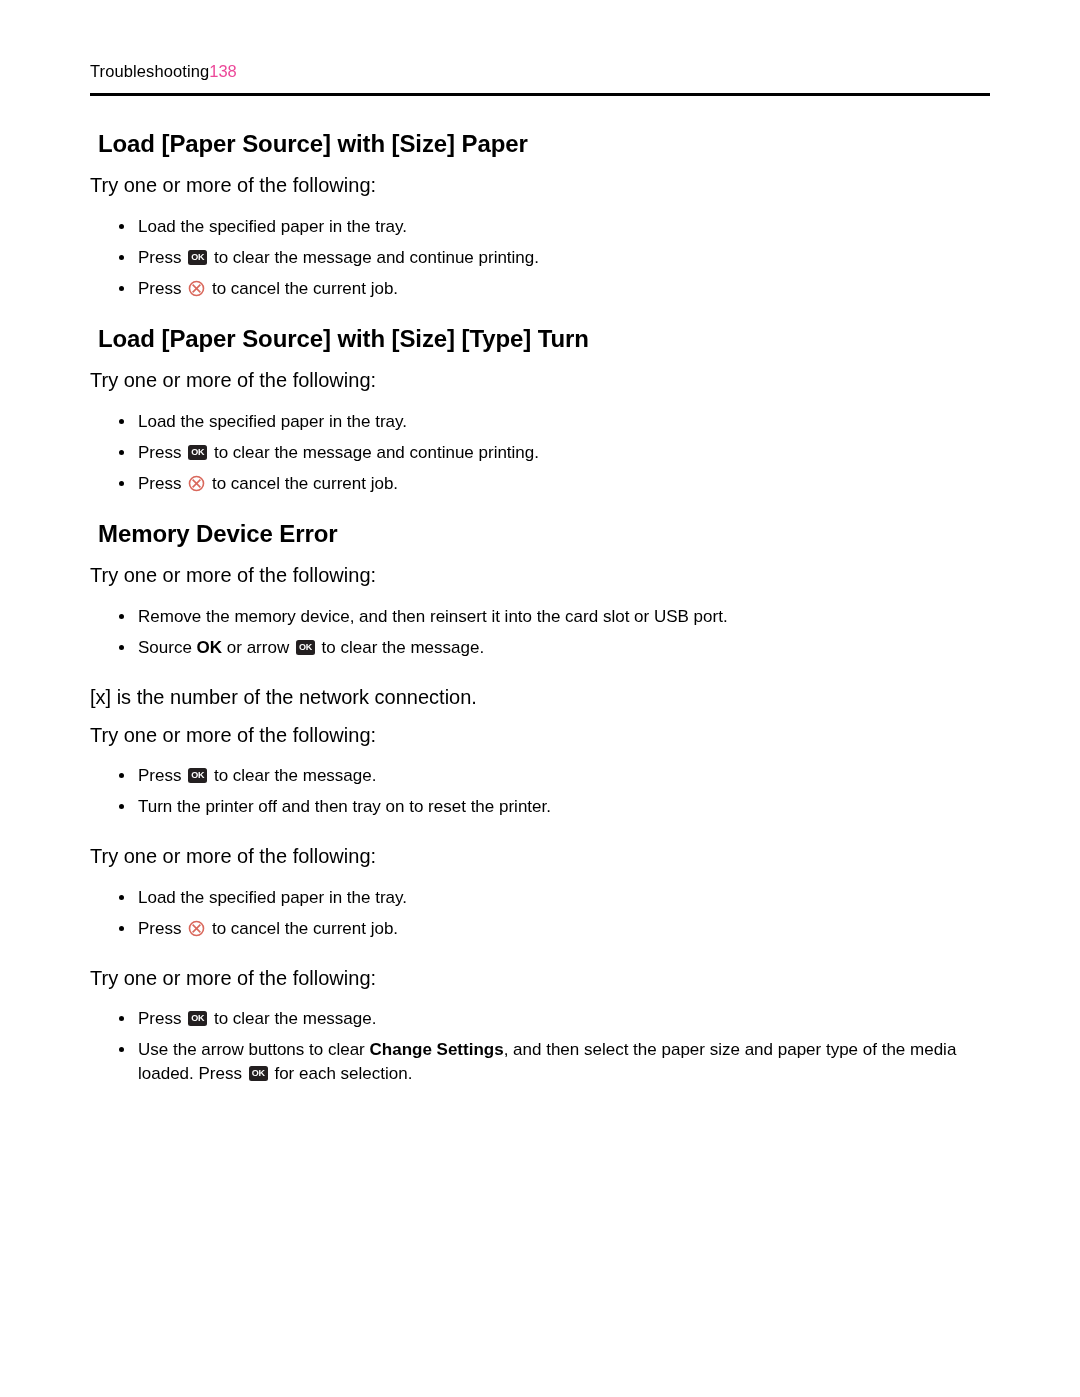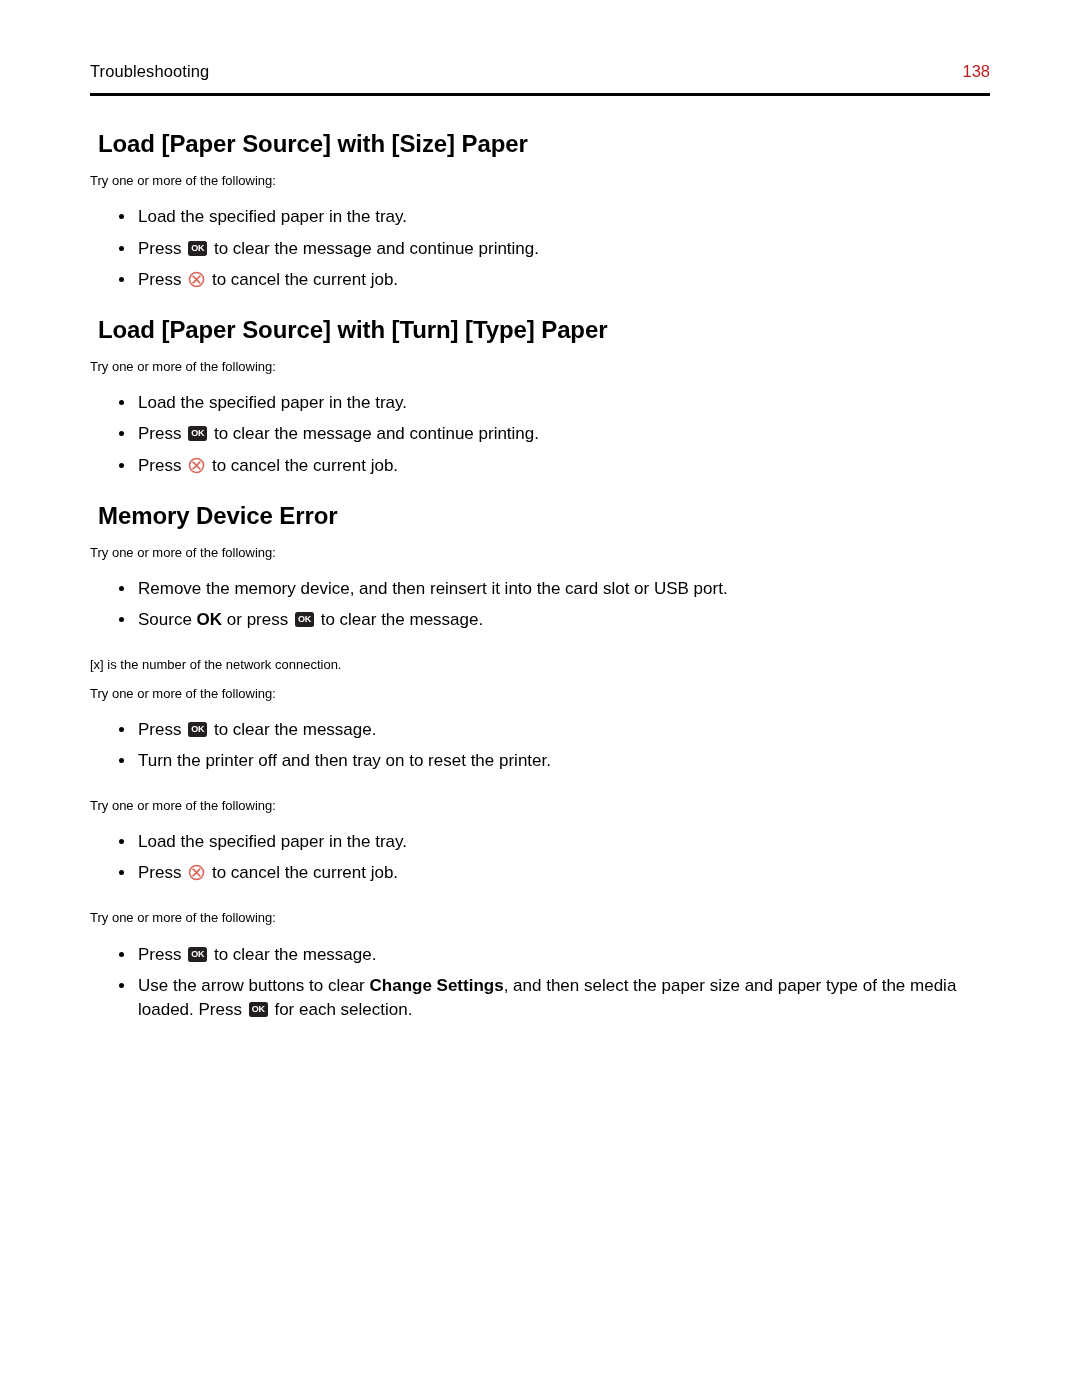--- a/index.html
+++ b/index.html
@@ -25,32 +25,31 @@
   }
 
   
   .page-header {
     position: absolute;
     left: 90px;
     top: 62px;
     width: 900px;
     display: flex;
     align-items: baseline;
-    justify-content: space-between;
   }
   .header-title {
     font-size: 16.5px;
     line-height: 1.1;
     letter-spacing: 0.1px;
     color: #000;
   }
   .header-page-number {
     font-size: 16.5px;
     line-height: 1.1;
-    color: #b91c1c;
+    color: #ec4899;
   }
   .header-rule {
     position: absolute;
     left: 90px;
     top: 93px;
     width: 900px;
     height: 3px;
     background: #000000;
   }
 
@@ -71,21 +70,21 @@
     font-size: 24px;
     font-weight: bold;
     line-height: 1.18;
     margin: 0 0 14px 8px;
     letter-spacing: -0.1px;
     color: #000;
   }
   .section + .section h2.section-heading { margin-top: 0; }
 
   p.intro {
-    font-size: 13px;
+    font-size: 20px;
     line-height: 1.32;
     margin: 0 0 11px 0;
     color: #000;
   }
 
   ul.bullets {
     list-style: none;
     margin: 16px;
     padding: 0;
   }
@@ -164,38 +163,38 @@
           <li><span class="bullet-dot"></span><span class="frag">Load the specified paper in the tray.</span></li>
           <li><span class="bullet-dot"></span><span class="frag">Press </span><span class="icon-ok"><span class="ok-text">OK</span></span><span class="frag"> to clear the message and continue printing.</span></li>
           <li><span class="bullet-dot"></span><span class="frag">Press </span><span class="icon-cancel"><svg width="17" height="17" viewBox="0 0 17 17" xmlns="http://www.w3.org/2000/svg">
                 <circle cx="8.5" cy="8.5" r="7" fill="none" stroke="#d9685c" stroke-width="1.6"></circle>
                 <line x1="4.6" y1="4.6" x2="12.4" y2="12.4" stroke="#d9685c" stroke-width="1.6"></line>
                 <line x1="12.4" y1="4.6" x2="4.6" y2="12.4" stroke="#d9685c" stroke-width="1.6"></line>
               </svg></span><span class="frag"> to cancel the current job.</span></li>
         </ul>
       </section>
       <section class="section">
-        <h2 class="section-heading">Load [Paper Source] with [Turn] [Type] Paper</h2>
+        <h2 class="section-heading">Load [Paper Source] with [Size] [Type] Turn</h2>
         <p class="intro">Try one or more of the following:</p>
         <ul class="bullets">
           <li><span class="bullet-dot"></span><span class="frag">Load the specified paper in the tray.</span></li>
           <li><span class="bullet-dot"></span><span class="frag">Press </span><span class="icon-ok"><span class="ok-text">OK</span></span><span class="frag"> to clear the message and continue printing.</span></li>
           <li><span class="bullet-dot"></span><span class="frag">Press </span><span class="icon-cancel"><svg width="17" height="17" viewBox="0 0 17 17" xmlns="http://www.w3.org/2000/svg">
                 <circle cx="8.5" cy="8.5" r="7" fill="none" stroke="#d9685c" stroke-width="1.6"></circle>
                 <line x1="4.6" y1="4.6" x2="12.4" y2="12.4" stroke="#d9685c" stroke-width="1.6"></line>
                 <line x1="12.4" y1="4.6" x2="4.6" y2="12.4" stroke="#d9685c" stroke-width="1.6"></line>
               </svg></span><span class="frag"> to cancel the current job.</span></li>
         </ul>
       </section>
       <section class="section">
         <h2 class="section-heading">Memory Device Error</h2>
         <p class="intro">Try one or more of the following:</p>
         <ul class="bullets">
           <li><span class="bullet-dot"></span><span class="frag">Remove the memory device, and then reinsert it into the card slot or USB port.</span></li>
-          <li><span class="bullet-dot"></span><span class="frag">Source </span><span class="frag bold">OK</span><span class="frag"> or press </span><span class="icon-ok"><span class="ok-text">OK</span></span><span class="frag"> to clear the message.</span></li>
+          <li><span class="bullet-dot"></span><span class="frag">Source </span><span class="frag bold">OK</span><span class="frag"> or arrow </span><span class="icon-ok"><span class="ok-text">OK</span></span><span class="frag"> to clear the message.</span></li>
         </ul>
       </section>
       <section class="section">
         <p class="intro">[x] is the number of the network connection.</p>
         <p class="intro">Try one or more of the following:</p>
         <ul class="bullets">
           <li><span class="bullet-dot"></span><span class="frag">Press </span><span class="icon-ok"><span class="ok-text">OK</span></span><span class="frag"> to clear the message.</span></li>
           <li><span class="bullet-dot"></span><span class="frag">Turn the printer off and then tray on to reset the printer.</span></li>
         </ul>
       </section>

